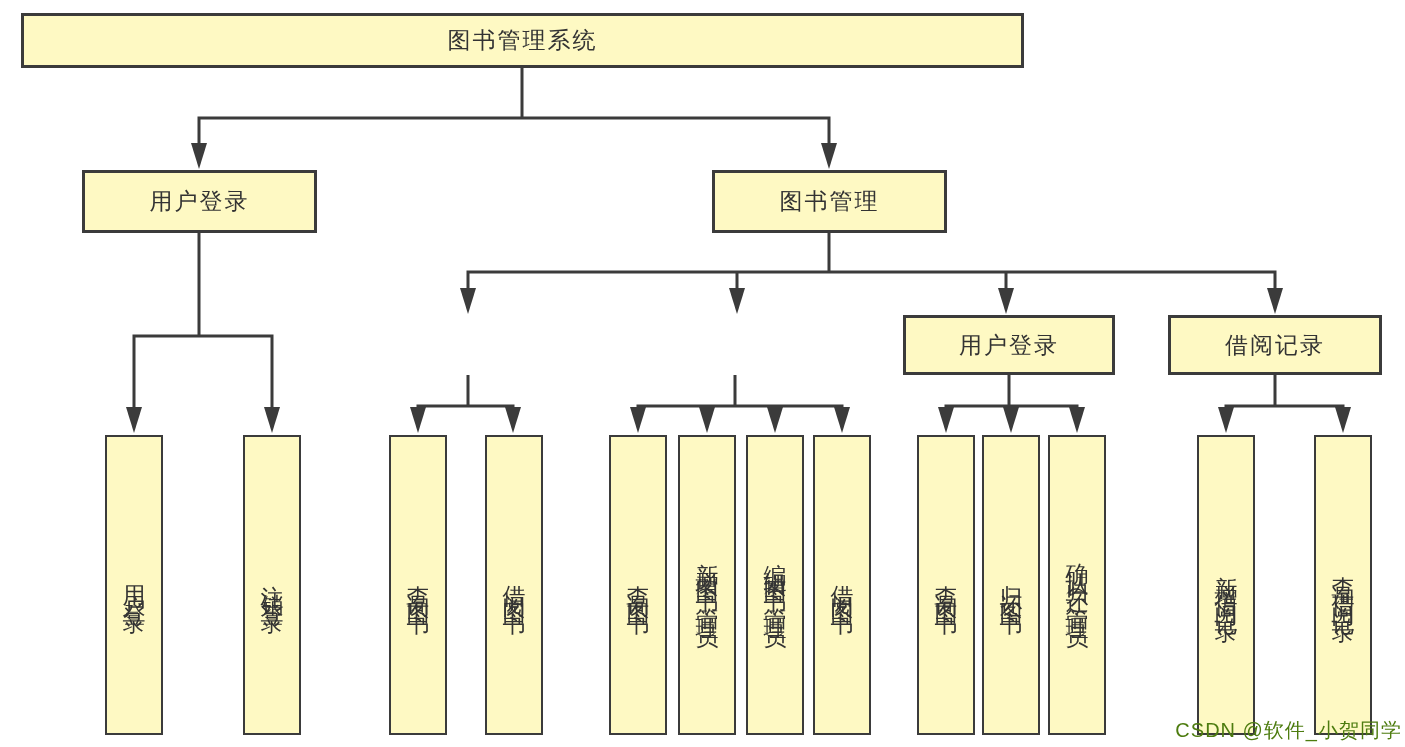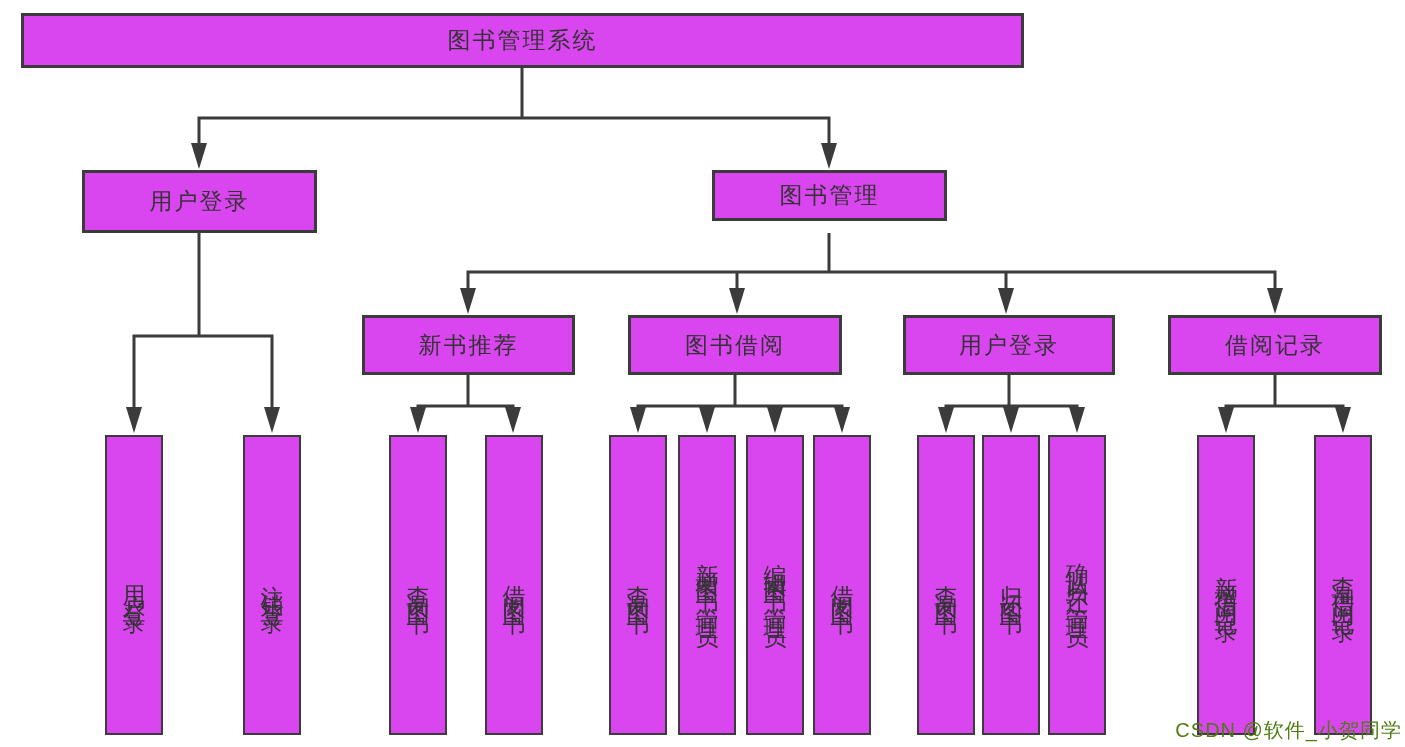--- a/index.html
+++ b/index.html
@@ -2,21 +2,21 @@
 <html><head>
 <meta charset="utf-8">
 <style>
   html,body{margin:0;padding:0;background:#fff;}
   .stage{
     position:relative;width:1405px;height:747px;background:#fff;overflow:hidden;
     font-family:"Liberation Sans","DejaVu Sans",sans-serif;
   }
   .wires{position:absolute;left:0;top:0;width:1405px;height:747px;}
   .box{
-    position:absolute;box-sizing:border-box;background:#d946ef;
+    position:absolute;box-sizing:border-box;background:#fef9c3;
     border:3px solid #3b3b3b;display:flex;align-items:center;justify-content:center;
     color:#333;
   }
   .box.leaf{border-width:2px;}
   .lab-h{font-size:23px;letter-spacing:2px;white-space:nowrap;}
   .lab-v{
     writing-mode:vertical-rl;text-orientation:mixed;
     font-size:23px;letter-spacing:9px;line-height:1;
   }
   .watermark{
@@ -74,30 +74,24 @@
     </g>
   </svg>
 
   <div class="box" style="left:21px;top:13px;width:1003px;height:55px">
     <span class="lab-h">图书管理系统</span>
   </div>
 
   <div class="box" style="left:82px;top:170px;width:235px;height:63px">
     <span class="lab-h">用户登录</span>
   </div>
-  <div class="box" style="left:712px;top:170px;width:235px;height:51px">
+  <div class="box" style="left:712px;top:170px;width:235px;height:63px">
     <span class="lab-h">图书管理</span>
   </div>
 
-  <div class="box" style="left:362px;top:315px;width:213px;height:60px">
-    <span class="lab-h">新书推荐</span>
-  </div>
-  <div class="box" style="left:628px;top:315px;width:214px;height:60px">
-    <span class="lab-h">图书借阅</span>
-  </div>
   <div class="box" style="left:903px;top:315px;width:212px;height:60px">
     <span class="lab-h">用户登录</span>
   </div>
   <div class="box" style="left:1168px;top:315px;width:214px;height:60px">
     <span class="lab-h">借阅记录</span>
   </div>
 
   <div class="box leaf" style="left:105px;top:435px;width:58px;height:300px">
     <span class="lab-v">用户登录</span>
   </div>

